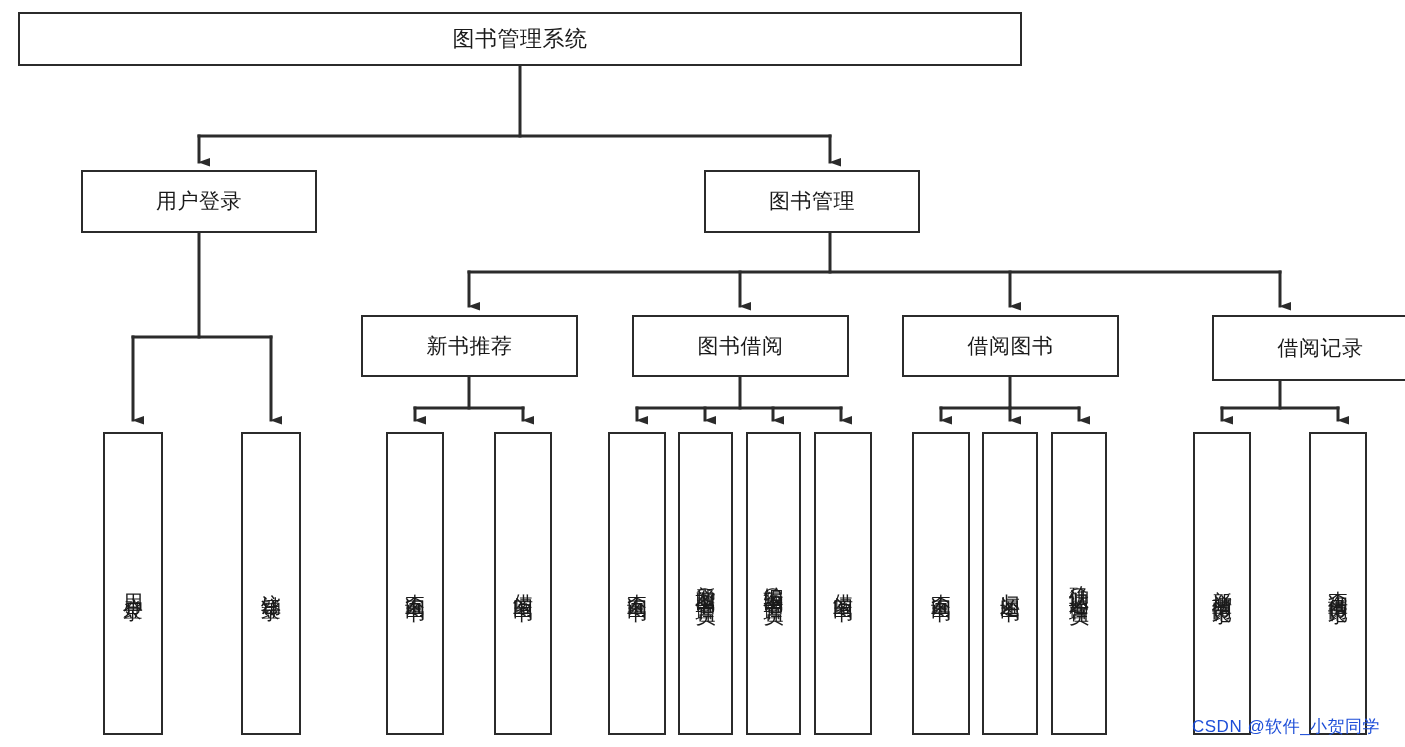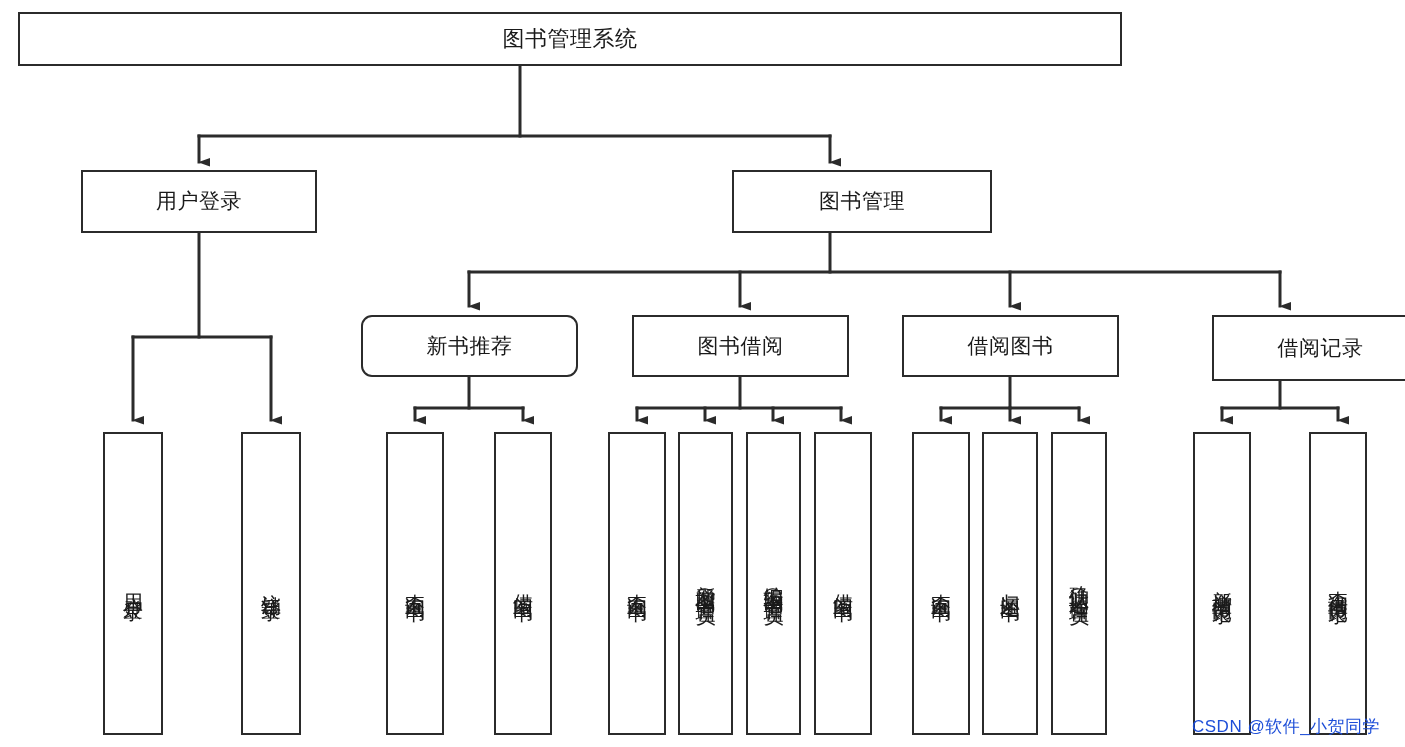--- a/index.html
+++ b/index.html
@@ -122,33 +122,33 @@
       <path d="M1010,408 L1010,420" marker-end="url(#arrow)"></path>
       <path d="M1079,408 L1079,420" marker-end="url(#arrow)"></path>
 
       <path d="M1280,377 L1280,408"></path>
       <path d="M1222,408 L1338,408"></path>
       <path d="M1222,408 L1222,420" marker-end="url(#arrow)"></path>
       <path d="M1338,408 L1338,420" marker-end="url(#arrow)"></path>
     </g>
   </svg>
 
-  <div class="node horiz root" style="left:18px; top:12px; width:1104px; height:54px;">
+  <div class="node horiz root" style="left:18px; top:12px; width:1004px; height:54px;">
     <span class="label">图书管理系统</span>
   </div>
 
   <div class="node horiz" style="left:81px; top:170px; width:236px; height:63px;">
     <span class="label">用户登录</span>
   </div>
 
-  <div class="node horiz" style="left:732px; top:170px; width:260px; height:63px;">
+  <div class="node horiz" style="left:704px; top:170px; width:216px; height:63px;">
     <span class="label">图书管理</span>
   </div>
 
-  <div class="node horiz" style="left:361px; top:315px; width:217px; height:62px;border-radius:11px;">
+  <div class="node horiz" style="left:361px; top:315px; width:217px; height:62px;">
     <span class="label">新书推荐</span>
   </div>
 
   <div class="node horiz" style="left:632px; top:315px; width:217px; height:62px;align-items:center;">
     <span class="label">图书借阅</span>
   </div>
 
   <div class="node horiz" style="left:902px; top:315px; width:217px; height:62px;">
     <span class="label">借阅图书</span>
   </div>

